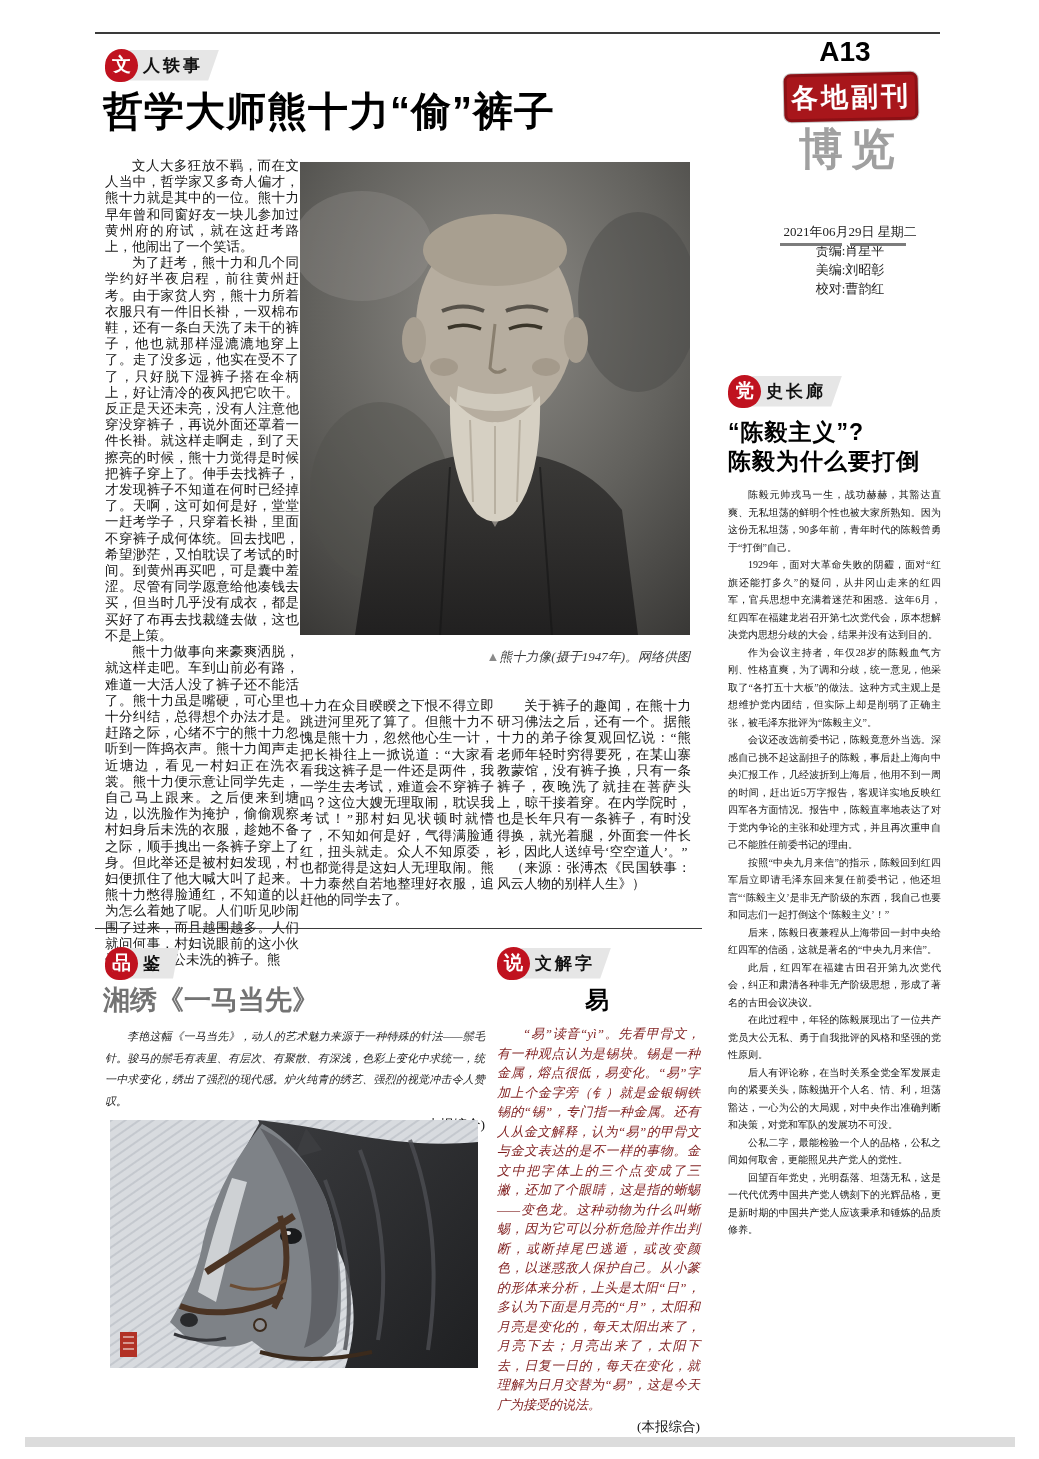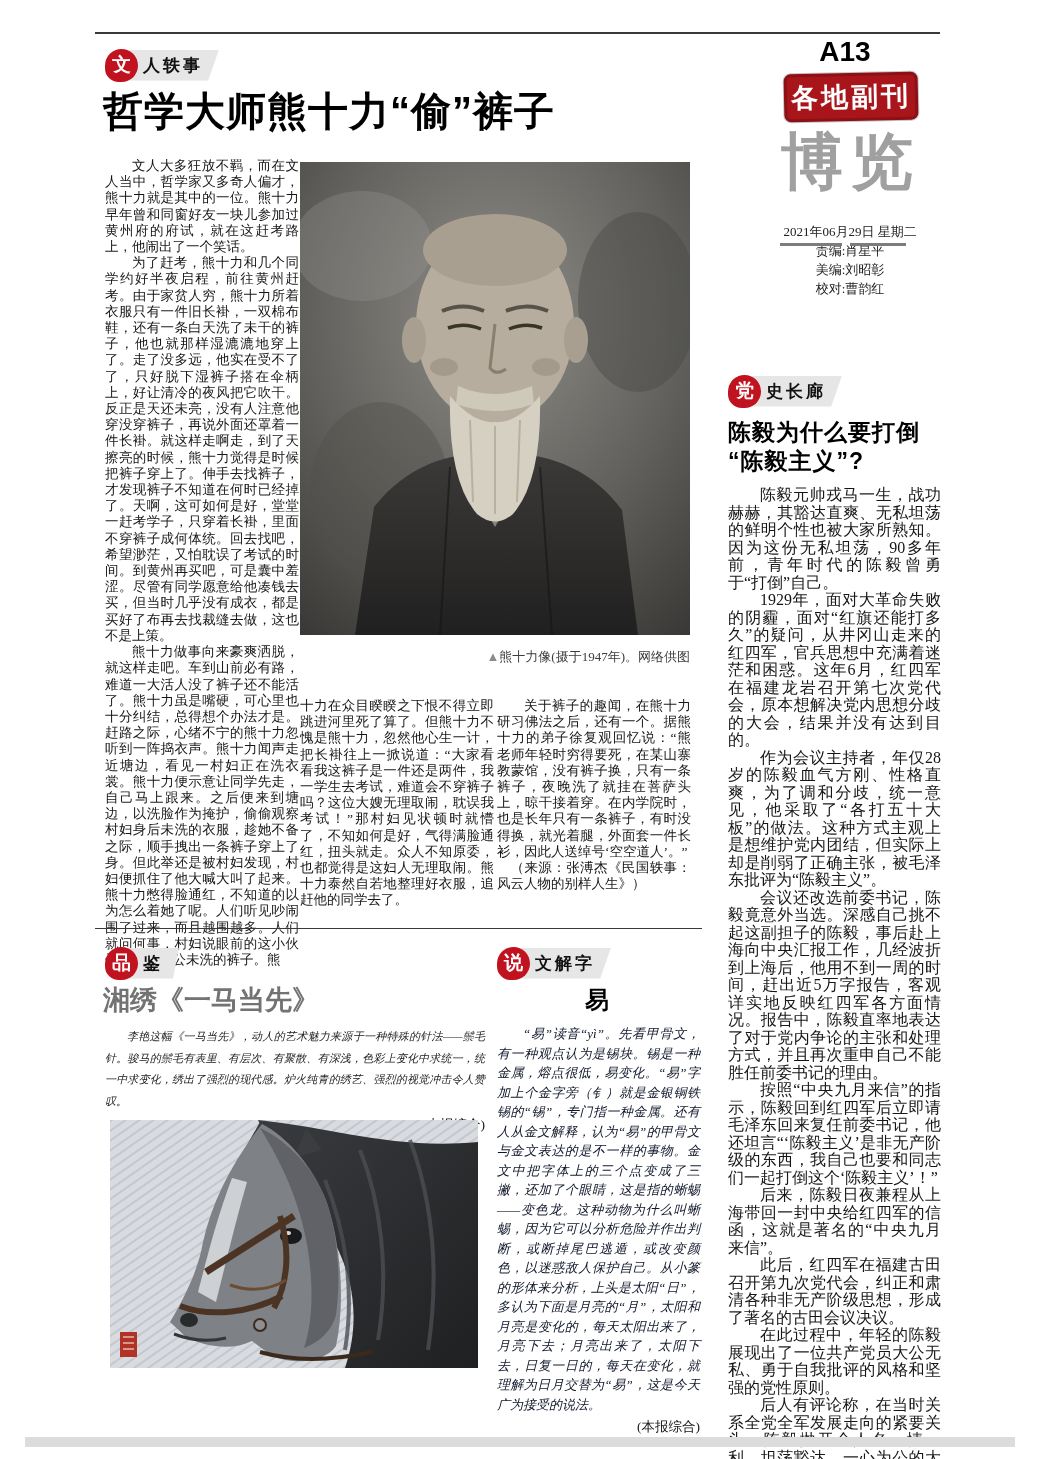--- a/index.html
+++ b/index.html
@@ -31,40 +31,40 @@
   .headline1 { font-size:40px; font-weight:900; letter-spacing:1px; color:#000;
     font-family:"Liberation Sans","DejaVu Sans",sans-serif; }
   .headline2 { font-size:27px; font-weight:900; color:#737373;
     font-family:"Liberation Sans","DejaVu Sans",sans-serif; }
   .headline3 { font-size:24px; font-weight:900; color:#000; text-align:center;
     font-family:"Liberation Sans","DejaVu Sans",sans-serif; }
   .headline-right { font-size:23px; font-weight:900; line-height:29px; color:#000;
     letter-spacing:1px; font-family:"Liberation Sans","DejaVu Sans",sans-serif; }
   
   .colbody p { font-size:13.5px; line-height:16.2px; text-align:justify; text-indent:2em; color:#161616; }
-  .rightbody p { font-size:16px; line-height:17.5px; text-align:justify; text-indent:2em; color:#161616; }
+  .rightbody p { font-size:10px; line-height:17.5px; text-align:justify; text-indent:2em; color:#161616; }
   .kai p { font-size:11px; line-height:21.5px; text-align:justify; text-indent:2em;
     font-style:italic; color:#222; }
   .kai-sm p { font-size:13px; line-height:19.5px; text-align:justify; text-indent:2em;
-    font-style:italic; color:#0f172a; }
+    font-style:italic; color:#7f1d1d; }
   .attribution { font-size:13.5px; text-align:right; color:#161616; margin-top:4px; }
   .source-line { text-indent:1em !important; }
   .caption { font-size:13px; color:#3d3d3d; text-align:right; }
   .caption .tri { color:#8a8a8a; }
   
   .pageno { font-size:28px; font-weight:800; color:#000; text-align:center;
     font-family:"Liberation Sans","DejaVu Sans",sans-serif; }
   .logo-box {
     background:#a8161b; border:3px solid #8c1015; border-radius:7px;
     color:#fff; font-weight:900; font-size:27px; letter-spacing:3px;
     display:flex; align-items:center; justify-content:center;
     transform:rotate(-1.2deg);
     box-shadow:0 0 0 1px #c8c8c8;
   }
-  .section-title { font-size:62px; font-weight:900; color:#a0a0a0; letter-spacing:8px;
+  .section-title { font-size:44px; font-weight:900; color:#a0a0a0; letter-spacing:8px;
     text-align:center;font-family:Liberation Mono, monospace; }
   .date-block div { font-size:13px; line-height:19px; color:#222; text-align:center; }
   .gray-bar { background:#dcdcdc; }
   svg { display:block; }
 </style>
 </head>
 <body>
 
 <div id="page">
 
@@ -124,21 +124,21 @@
       <path d="M148,166 Q164,160 181,167" stroke="#393428" stroke-width="3.5" fill="none"></path>
       <path d="M209,167 Q226,160 242,166" stroke="#393428" stroke-width="3.5" fill="none"></path>
       <path d="M195,162 L190,206 Q196,214 206,207" stroke="#897f6f" stroke-width="3" fill="none"></path>
       <ellipse cx="144" cy="205" rx="14" ry="9" fill="#9c9283" opacity="0.7"></ellipse>
       <ellipse cx="246" cy="205" rx="14" ry="9" fill="#9c9283" opacity="0.7"></ellipse>
       <path d="M158,224 Q195,240 232,224 L234,242 Q195,256 156,242 Z" fill="#cfc9bc"></path>
       <path d="M150,234 Q148,318 177,352 Q195,367 213,352 Q242,318 240,234 Q216,262 195,260 Q174,262 150,234 Z" fill="#d6d0c3"></path>
       <path d="M170,258 L173,340 M195,264 L195,352 M220,258 L217,340" stroke="#b0a898" stroke-width="2" fill="none" opacity="0.8"></path>
     </svg>
   </div>
-  <div class="abs caption" style="left:300px; top:648px; width:390px;">
+  <div class="abs caption" style="left:300px; top:648px; width:390px;font-style:italic;">
     <span class="tri">▲</span><span>熊十力像(摄于1947年)。网络供图</span>
   </div>
 
   <div class="abs colbody" style="left:497px; top:698px; width:194px;">
     <p>关于裤子的趣闻，在熊十力研习佛法之后，还有一个。据熊十力的弟子徐复观回忆说：“熊老师年轻时穷得要死，在某山寨教蒙馆，没有裤子换，只有一条裤子，夜晚洗了就挂在菩萨头上，晾干接着穿。在内学院时，也是长年只有一条裤子，有时没得换，就光着腿，外面套一件长衫，因此人送绰号‘空空道人’。”</p>
     <p class="source-line">（来源：张溥杰《民国轶事：风云人物的别样人生》）</p>
   </div>
   <div class="abs colbody" style="left:300px; top:698px; width:194px;">
     <p style="text-indent:0;">十力在众目睽睽之下恨不得立即跳进河里死了算了。但熊十力不愧是熊十力，忽然他心生一计，把长褂往上一掀说道：“大家看看我这裤子是一件还是两件，我一学生去考试，难道会不穿裤子吗？这位大嫂无理取闹，耽误我考试！”那村妇见状顿时就懵了，不知如何是好，气得满脸通红，扭头就走。众人不知原委，也都觉得是这妇人无理取闹。熊十力泰然自若地整理好衣服，追赶他的同学去了。</p>
   </div>
@@ -199,22 +199,22 @@
     <p>“易”读音“yì”。先看甲骨文，有一种观点认为是锡块。锡是一种金属，熔点很低，易变化。“易”字加上个金字旁（钅）就是金银铜铁锡的“锡”，专门指一种金属。还有人从金文解释，认为“易”的甲骨文与金文表达的是不一样的事物。金文中把字体上的三个点变成了三撇，还加了个眼睛，这是指的蜥蜴——变色龙。这种动物为什么叫蜥蜴，因为它可以分析危险并作出判断，或断掉尾巴逃遁，或改变颜色，以迷惑敌人保护自己。从小篆的形体来分析，上头是太阳“日”，多认为下面是月亮的“月”，太阳和月亮是变化的，每天太阳出来了，月亮下去；月亮出来了，太阳下去，日复一日的，每天在变化，就理解为日月交替为“易”，这是今天广为接受的说法。</p>
     <div class="attribution">(本报综合)</div>
   </div>
 
   <div class="abs" style="left:728px; top:374px; width:213px;">
     <div class="badge">
       <span class="badge-circle">党</span>
       <span class="badge-label">史长廊</span>
     </div>
     <div class="headline-right" style="margin-top:10px;">
+      <div>“陈毅主义”?</div>
       <div>陈毅为什么要打倒</div>
-      <div>“陈毅主义”?</div>
     </div>
     <div class="rightbody" style="margin-top:10px;">
       <p>陈毅元帅戎马一生，战功赫赫，其豁达直爽、无私坦荡的鲜明个性也被大家所熟知。因为这份无私坦荡，90多年前，青年时代的陈毅曾勇于“打倒”自己。</p>
       <p>1929年，面对大革命失败的阴霾，面对“红旗还能打多久”的疑问，从井冈山走来的红四军，官兵思想中充满着迷茫和困惑。这年6月，红四军在福建龙岩召开第七次党代会，原本想解决党内思想分歧的大会，结果并没有达到目的。</p>
       <p>作为会议主持者，年仅28岁的陈毅血气方刚、性格直爽，为了调和分歧，统一意见，他采取了“各打五十大板”的做法。这种方式主观上是想维护党内团结，但实际上却是削弱了正确主张，被毛泽东批评为“陈毅主义”。</p>
       <p>会议还改选前委书记，陈毅竟意外当选。深感自己挑不起这副担子的陈毅，事后赴上海向中央汇报工作，几经波折到上海后，他用不到一周的时间，赶出近5万字报告，客观详实地反映红四军各方面情况。报告中，陈毅直率地表达了对于党内争论的主张和处理方式，并且再次重申自己不能胜任前委书记的理由。</p>
       <p>按照“中央九月来信”的指示，陈毅回到红四军后立即请毛泽东回来复任前委书记，他还坦言“‘陈毅主义’是非无产阶级的东西，我自己也要和同志们一起打倒这个‘陈毅主义’！”</p>
       <p>后来，陈毅日夜兼程从上海带回一封中央给红四军的信函，这就是著名的“中央九月来信”。</p>
       <p>此后，红四军在福建古田召开第九次党代会，纠正和肃清各种非无产阶级思想，形成了著名的古田会议决议。</p>
       <p>在此过程中，年轻的陈毅展现出了一位共产党员大公无私、勇于自我批评的风格和坚强的党性原则。</p>

